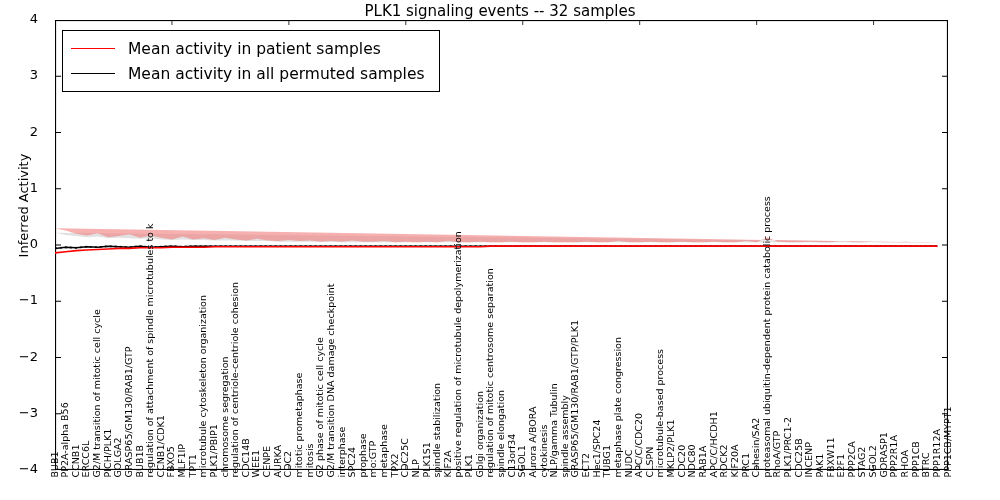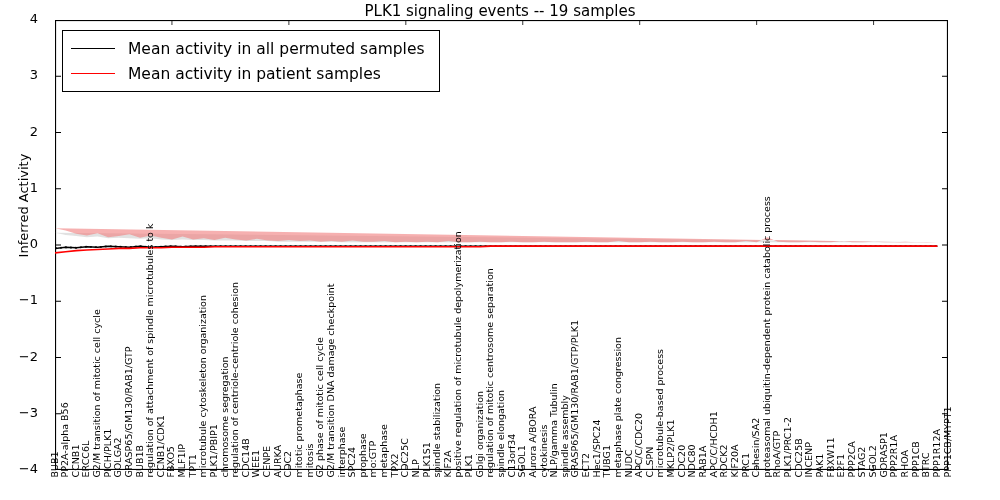--- a/index.html
+++ b/index.html
@@ -50,21 +50,21 @@
   }
   .legend-row{display:flex;align-items:center;height:25px;}
   .legend-swatch{width:44px;height:0;border-top-width:1.6px;border-top-style:solid;margin-right:13px;}
   .legend-text{font-size:15.5px;color:#000;}
 </style>
 </head>
 <body>
 
 <div id="figure">
 
-  <div class="chart-title">PLK1 signaling events -- 19 samples</div>
+  <div class="chart-title">PLK1 signaling events -- 32 samples</div>
 
   <div class="ylabel">Inferred Activity</div>
 
 
   <div id="ytick-wrap">
       <div class="ytick-label" style="top: 20px;">4</div>
       <div class="ytick-label" style="top: 76.25px;">3</div>
       <div class="ytick-label" style="top: 132.5px;">2</div>
       <div class="ytick-label" style="top: 188.75px;">1</div>
       <div class="ytick-label" style="top: 245px;">0</div>
@@ -202,22 +202,22 @@
       <div class="xcat" style="left: 898.345px; top: 468px;">PPP2R1A</div>
       <div class="xcat" style="left: 908.976px; top: 468px;">RHOA</div>
       <div class="xcat" style="left: 919.607px; top: 468px;">PPP1CB</div>
       <div class="xcat" style="left: 930.238px; top: 468px;">BTRC</div>
       <div class="xcat" style="left: 940.869px; top: 468px;">PPP1R12A</div>
       <div class="xcat" style="left: 951.5px; top: 468px;">PPP1CB/MYPT1</div>
     </div>
 
   <div class="legend-box">
     <div class="legend-row">
+      <span class="legend-swatch" style="border-top-color:#ff0000"></span>
+      <span class="legend-text">Mean activity in patient samples</span>
+    </div>
+    <div class="legend-row">
       <span class="legend-swatch" style="border-top-color:#000000"></span>
       <span class="legend-text">Mean activity in all permuted samples</span>
     </div>
-    <div class="legend-row">
-      <span class="legend-swatch" style="border-top-color:#ff0000"></span>
-      <span class="legend-text">Mean activity in patient samples</span>
-    </div>
   </div>
 
 </div>
 
 </body></html>

